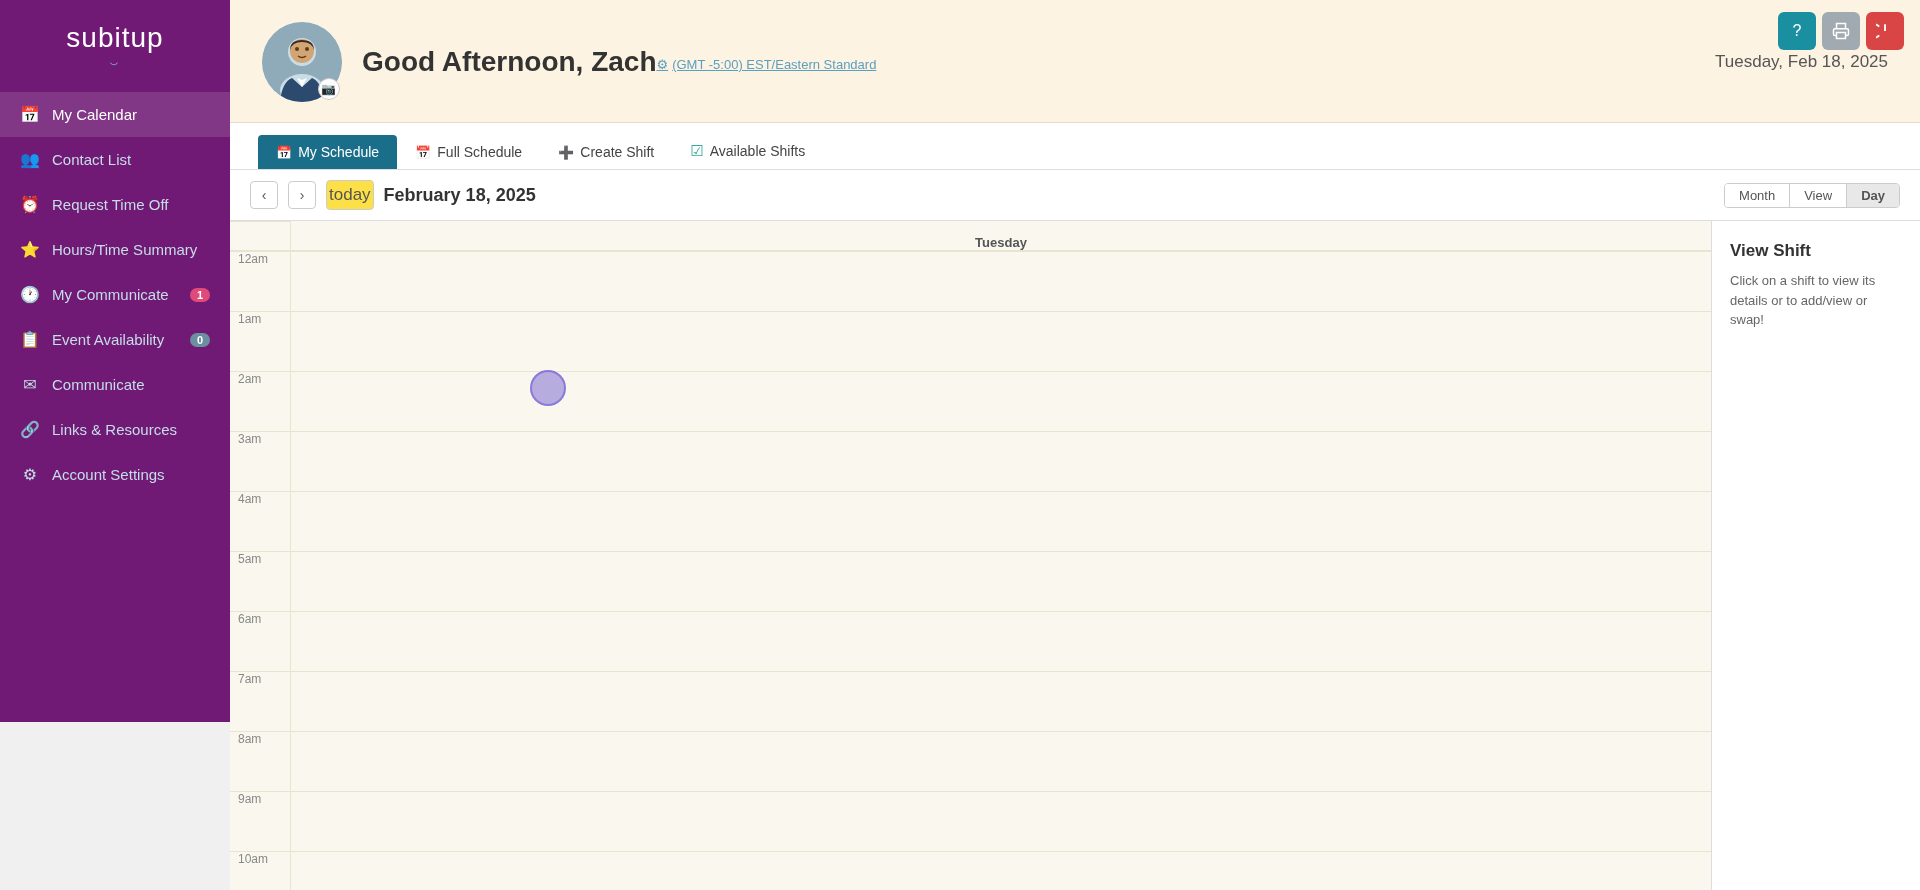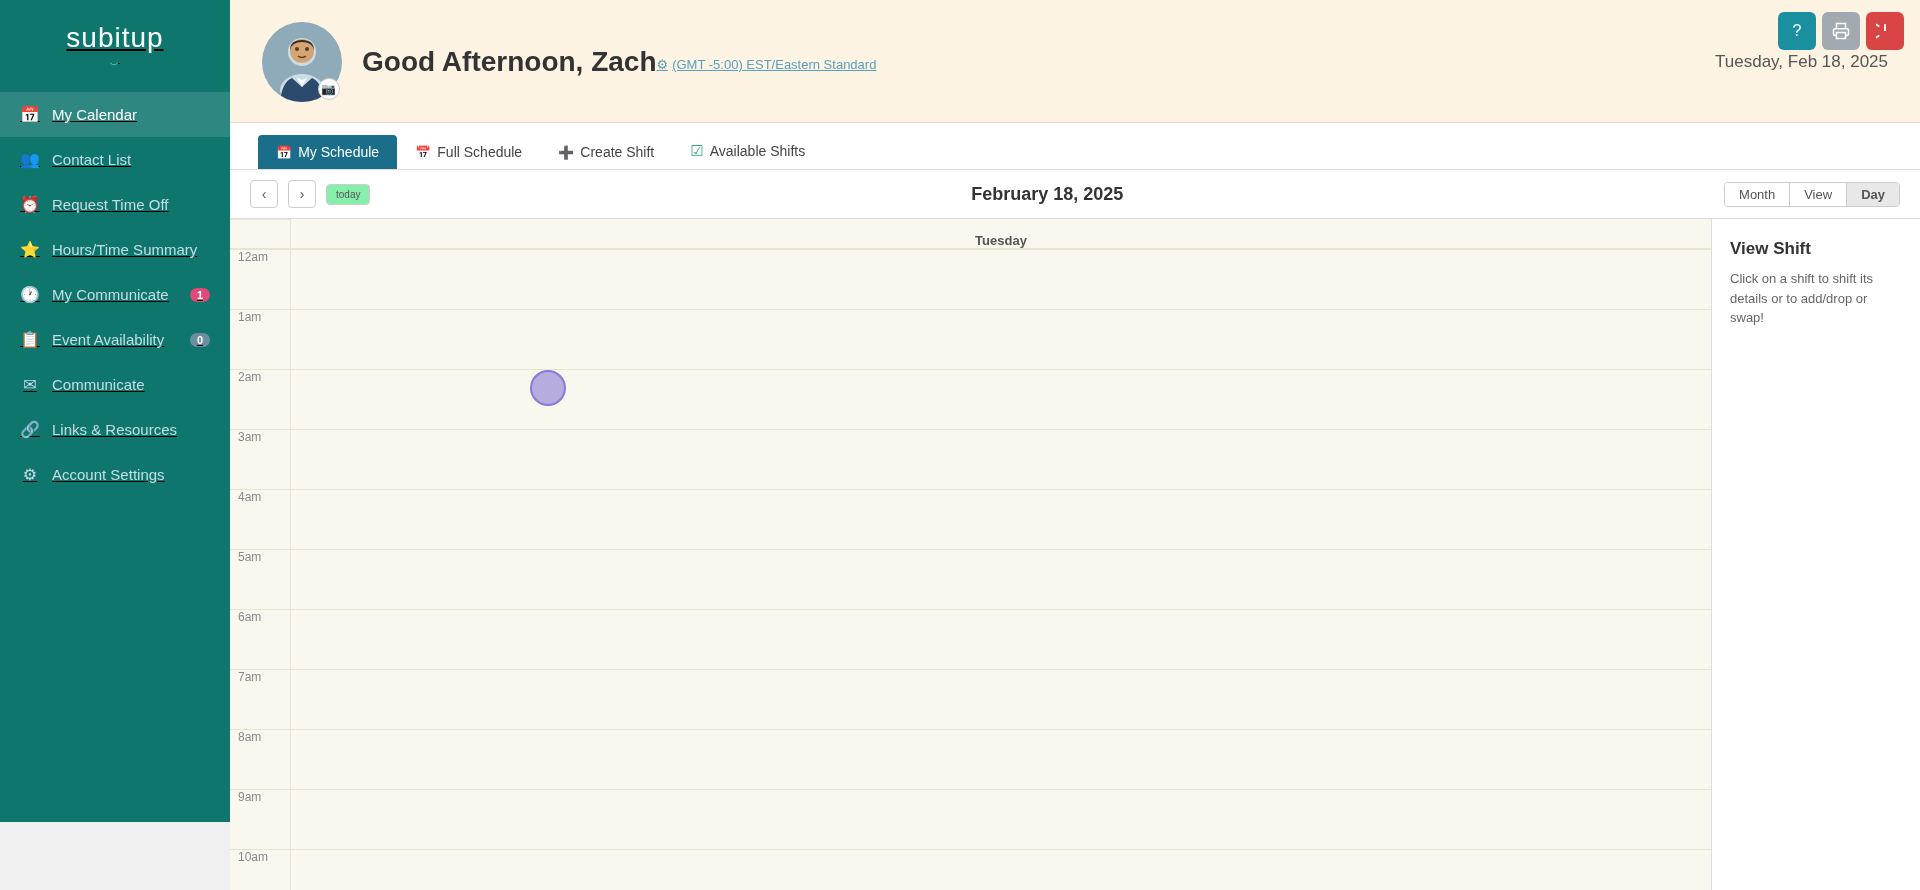--- a/index.html
+++ b/index.html
@@ -2,26 +2,25 @@
 <html><head>
   <meta charset="utf-8">
   <style>
     * { box-sizing: border-box; margin: 0; padding: 0; }
     body { font-family: 'Segoe UI', Arial, sans-serif; background: #f0f0f0; display: flex; width: 1920px; height: 890px; overflow: hidden; }
 
     
     #sidebar {
       width: 230px;
       min-width: 230px;
-      background: #0f766e;
-      height: 822px;
+      background: #701a75;
+      height: 722px;
       display: flex;
       flex-direction: column;
       padding-top: 0;
-      text-decoration: underline;
     }
     #sidebar-logo-area {
       padding: 22px 20px 18px 20px;
       display: flex;
       align-items: center;
       justify-content: center;
     }
     .logo-text {
       color: #fff;
       font-size: 28px;
@@ -159,24 +158,24 @@
       align-items: center;
       gap: 10px;
       border-bottom: 1px solid #ddd;
     }
     .nav-btn {
       width: 28px; height: 28px; border: 1px solid #ccc; background: #fff;
       border-radius: 4px; cursor: pointer; display: flex; align-items: center; justify-content: center;
       font-size: 14px; color: #555;
     }
     .today-btn {
-      padding: 4px 9px; border: 1px solid #ccc; background: #86efac;
-      border-radius: 4px; cursor: pointer; font-size: 10px; color: #555;
-    }
-    #cal-date-title { flex: 1; text-align: center; font-size: 18px; font-weight: 600; color: #333; }
+      padding: 4px 2px; border: 1px solid #ccc; background: #fde047;
+      border-radius: 4px; cursor: pointer; font-size: 17px; color: #555;
+    }
+    #cal-date-title { flex: 1; font-size: 18px; font-weight: 600; color: #333; }
     .view-btn-group { display: flex; border: 1px solid #ccc; border-radius: 4px; overflow: hidden; align-items: center; }
     .view-btn {
       padding: 4px 14px; background: #fff; border: none; cursor: pointer; font-size: 13px; color: #555;
       border-right: 1px solid #ccc;
     }
     .view-btn:last-child { border-right: none; }
     .view-btn.active { background: #e8e8e8; font-weight: 600; }
 
     
     #cal-body {
@@ -413,16 +412,16 @@
           <div class="cal-cell"></div>
           <div class="time-label">10am</div>
           <div class="cal-cell"></div>
         </div>
 
       <div class="cursor-circle"></div>
     </div>
 
     <div id="right-panel">
       <div id="right-panel-title">View Shift</div>
-      <div id="right-panel-desc">Click on a shift to shift its details or to add/drop or swap!</div>
+      <div id="right-panel-desc">Click on a shift to view its details or to add/view or swap!</div>
     </div>
   </div>
 </div>
 
 </body></html>

